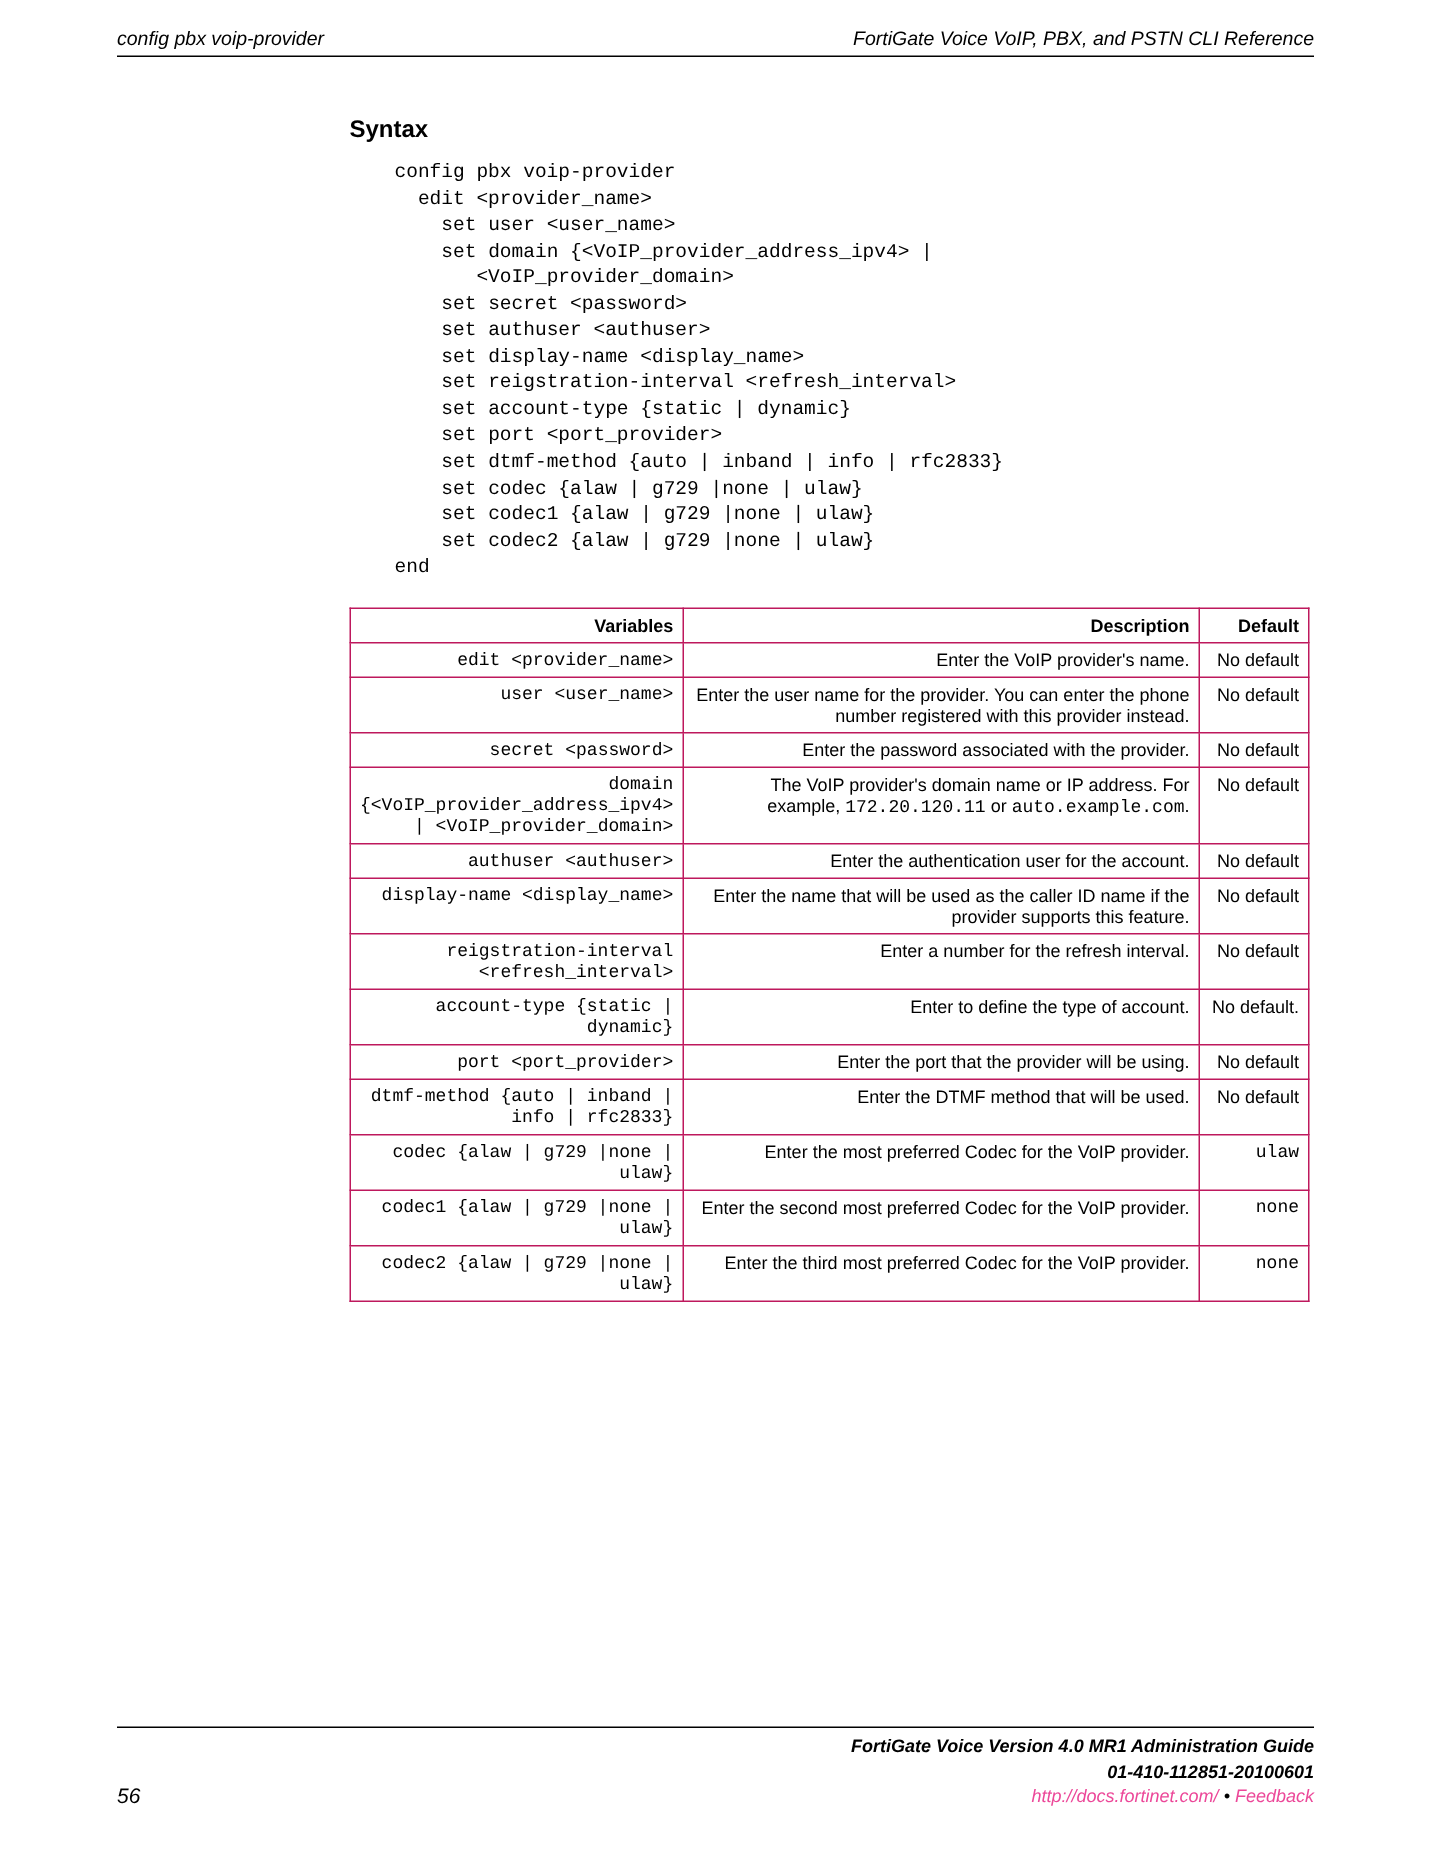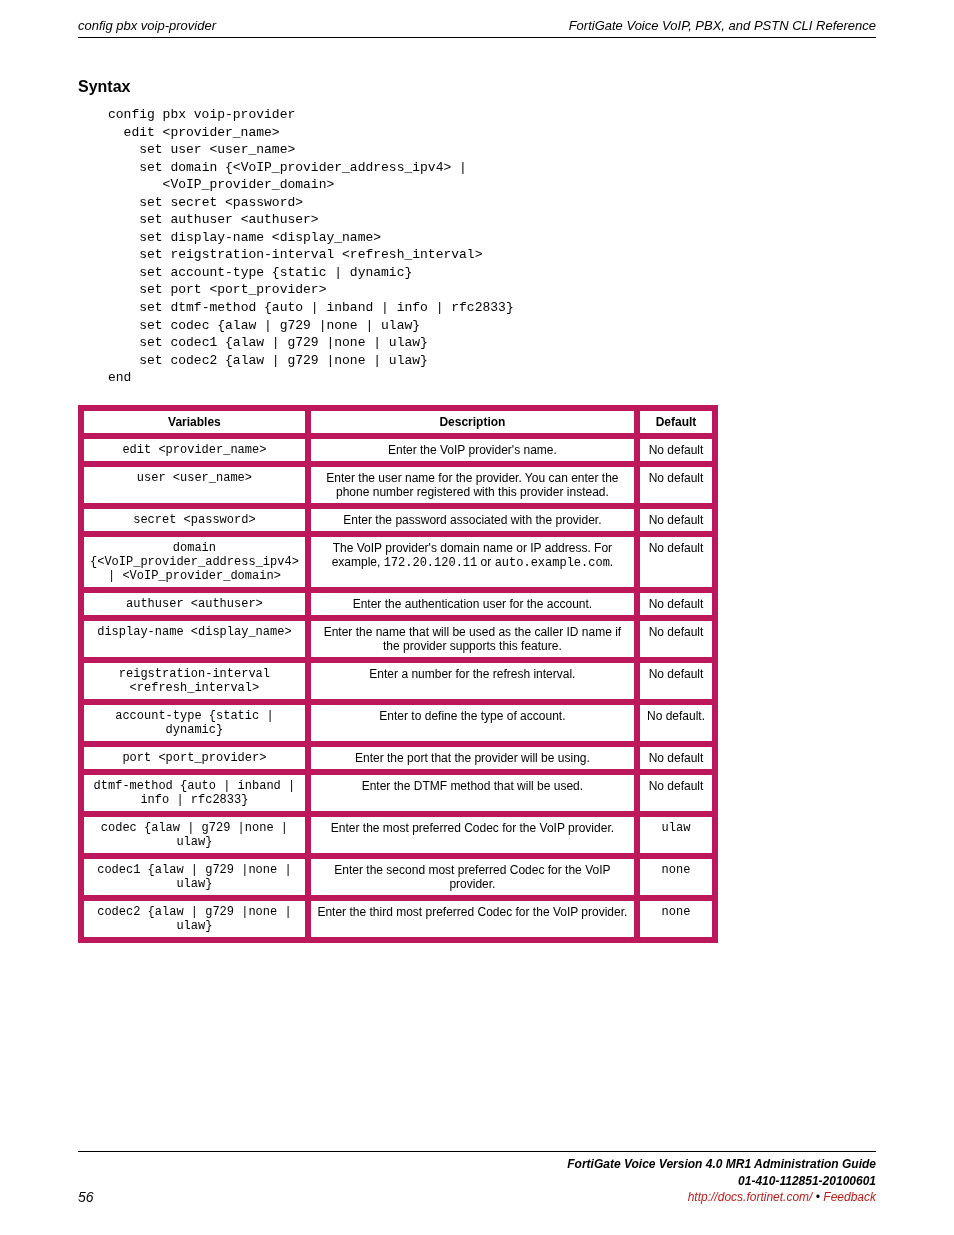--- a/index.html
+++ b/index.html
@@ -19,43 +19,44 @@
   .header {
     display: flex;
     justify-content: space-between;
     font-style: italic;
     font-size: 13px;
     padding-bottom: 4px;
     border-bottom: 1px solid #000;
     margin-bottom: 40px;
   }
   .content {
+    margin-left: 155px;
   }
   h2.syntax {
     font-size: 16px;
     font-weight: bold;
     margin: 0 0 10px 0;
   }
   pre.code {
     font-family: "Courier New", monospace;
     font-size: 13px;
     line-height: 1.35;
     margin: 0 0 18px 30px;
     white-space: pre;
   }
   .kw { color: #000000; }
   table.vars {
     border-collapse: collapse;
     width: 640px;
     font-size: 12px;
   }
   table.vars th, table.vars td {
-    border: 6px solid #be185d;
+    border: 1px solid #be185d;
     padding: 4px 6px;
-    text-align: center;
+    text-align: right;
     vertical-align: top;
   }
   table.vars th {
     font-weight: bold;
   }
   .mono {
     font-family: "Courier New", monospace;
     font-size: 12px;
   }
   .footer {
@@ -74,21 +75,21 @@
     font-weight: normal;
     font-size: 14px;
   }
   .footer .right {
     text-align: right;
     font-style: italic;
     font-size: 12px;
     line-height: 1.35;
   }
   .footer .right .bold { font-weight: bold; }
-  .footer a { color: #b91c1c; text-decoration: none; }
+  .footer a { color: #ec4899; text-decoration: none; }
 </style>
 </head>
 <body>
 
 <div class="page">
   <div class="header">
     <span>config pbx voip-provider</span>
     <span>FortiGate Voice VoIP, PBX, and PSTN CLI Reference</span>
   </div>
 

